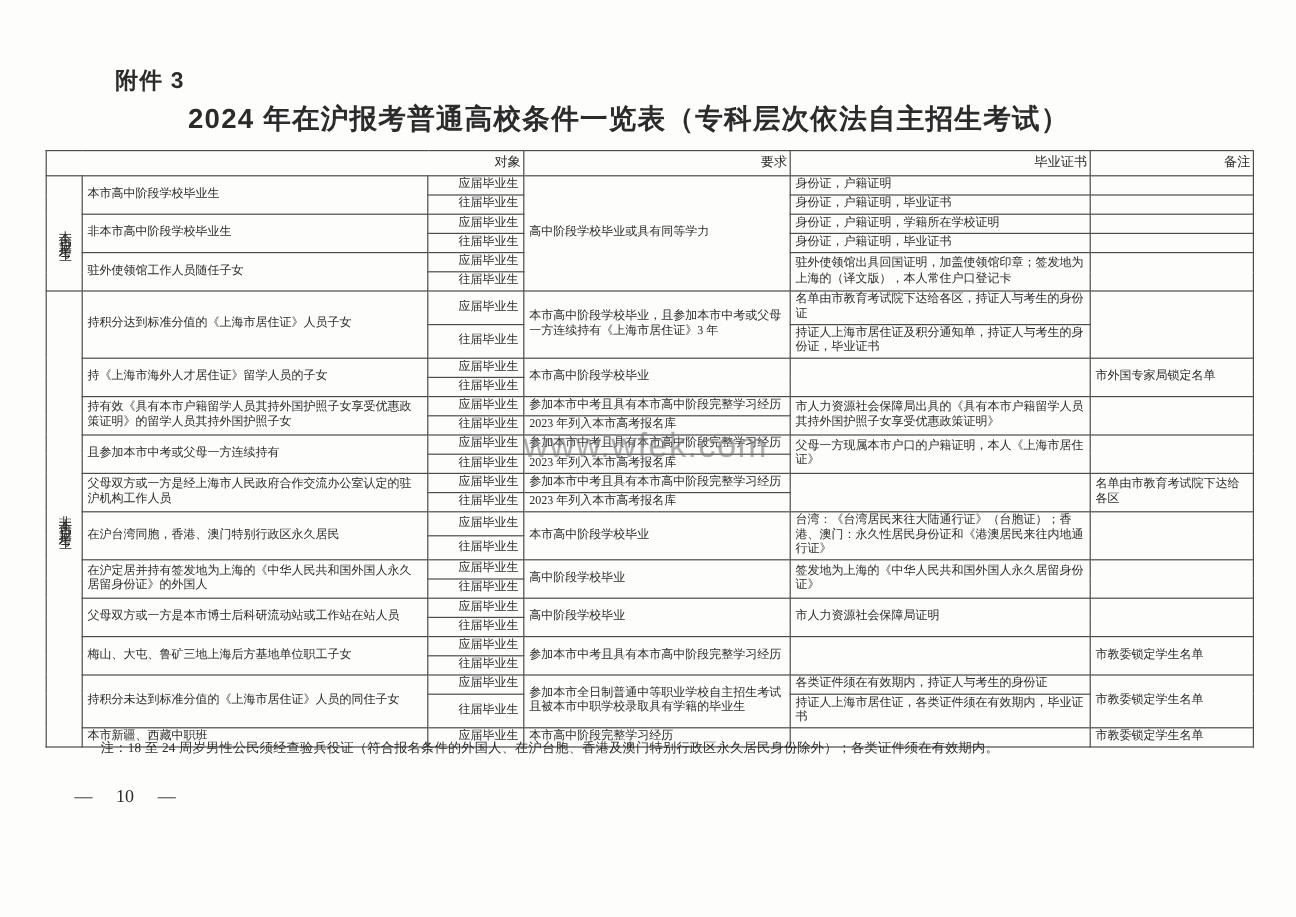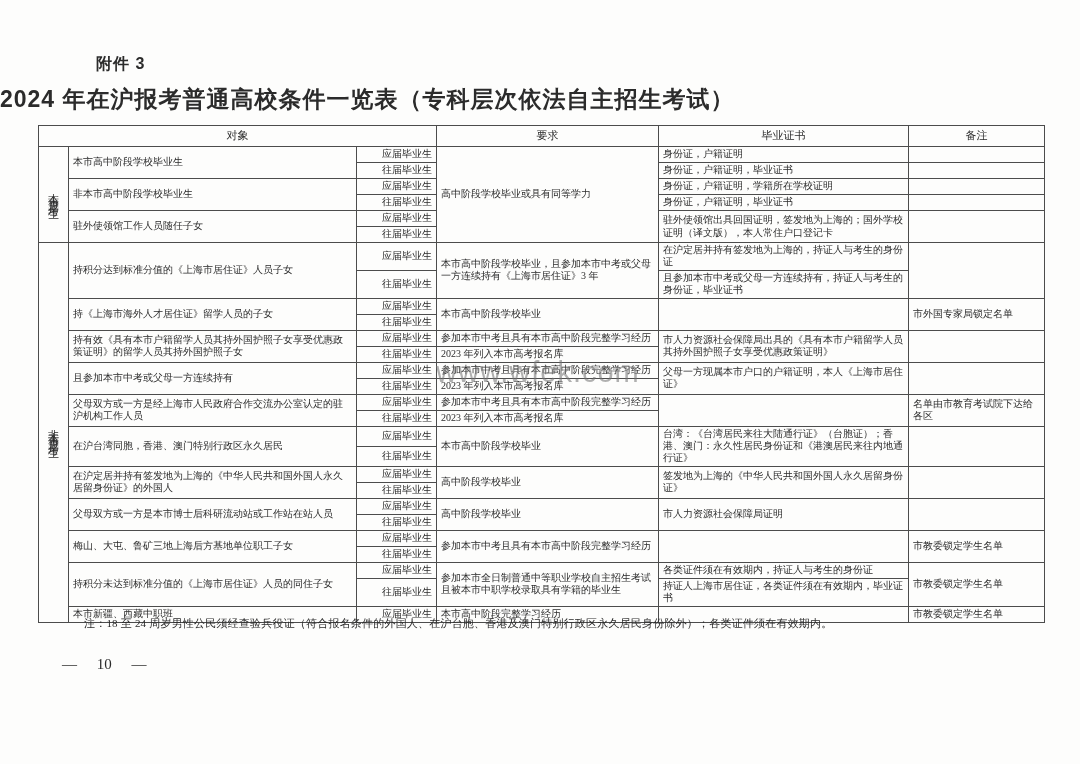--- a/index.html
+++ b/index.html
@@ -6,47 +6,48 @@
   body {
     width: 1080px; height: 764px;
     background: #fdfdfc;
     font-family: "Liberation Serif", "DejaVu Serif", serif;
     color: #2b2b2b;
     position: relative;
     overflow: hidden;
   }
   .attachment {
     position: absolute; left: 96px; top: 54px;
-    font-size: 16px; font-weight: 700;
+    font-size: 19px; font-weight: 700;
     font-family: "Liberation Sans", "DejaVu Sans", sans-serif;
     letter-spacing: 1px;
   }
   .doc-title {
     position: absolute; left: 0; top: 84px; width: 1048px;
+    text-align: center;
     font-size: 23px; font-weight: 700;
     font-family: "Liberation Sans", "DejaVu Sans", sans-serif;
     letter-spacing: 1px;
     white-space: nowrap;
   }
   table.req-table {
     position: absolute; left: 38px; top: 125px;
     width: 1006px;
     border-collapse: collapse;
     table-layout: fixed;
   }
   .req-table td {
     border: 1px solid #4c4c4c;
     padding: 1px 4px;
     font-size: 10px;
     line-height: 1.24;
     vertical-align: middle;
     overflow: hidden;
   }
   .req-table thead td {
-    text-align: center;
+    text-align: right;
     font-size: 11px;
     height: 18px;
     padding: 1px 2px;
   }
   td.cell-grad { text-align: right; white-space: nowrap; height: 13px; }
   td.cell-obj, td.cell-req, td.cell-proof, td.cell-remark { text-align: left; }
   td.cell-cat { text-align: center; padding: 0; }
   td.cell-cat .vert {
     display: inline-block;
     writing-mode: vertical-rl;
@@ -124,37 +125,37 @@
           <td class="cell-remark"></td>
         </tr>
         <tr>
           <td class="cell-grad">往届毕业生</td>
           <td class="cell-proof">身份证，户籍证明，毕业证书</td>
           <td class="cell-remark"></td>
         </tr>
         <tr>
           <td class="cell-obj" rowspan="2">驻外使领馆工作人员随任子女</td>
           <td class="cell-grad">应届毕业生</td>
-          <td class="cell-proof" rowspan="2">驻外使领馆出具回国证明，签发地为上海的；国外学校证明（译文版），本人常住户口登记卡</td>
+          <td class="cell-proof" rowspan="2">驻外使领馆出具回国证明，加盖使领馆印章；签发地为上海的（译文版），本人常住户口登记卡</td>
           <td class="cell-remark" rowspan="2"></td>
         </tr>
         <tr>
           <td class="cell-grad">往届毕业生</td>
         </tr>
         <tr>
           <td class="cell-cat" rowspan="21"><span class="vert">非本市户籍考生</span></td>
           <td class="cell-obj" rowspan="2">持积分达到标准分值的《上海市居住证》人员子女</td>
           <td class="cell-grad">应届毕业生</td>
           <td class="cell-req" rowspan="2">本市高中阶段学校毕业，且参加本市中考或父母一方连续持有《上海市居住证》3 年</td>
-          <td class="cell-proof">在沪定居并持有签发地为上海的，持证人与考生的身份证</td>
-          <td class="cell-remark" rowspan="2"></td>
-        </tr>
-        <tr>
-          <td class="cell-grad">往届毕业生</td>
-          <td class="cell-proof">且参加本市中考或父母一方连续持有，持证人与考生的身份证，毕业证书</td>
+          <td class="cell-proof">名单由市教育考试院下达给各区，持证人与考生的身份证</td>
+          <td class="cell-remark" rowspan="2"></td>
+        </tr>
+        <tr>
+          <td class="cell-grad">往届毕业生</td>
+          <td class="cell-proof">持证人上海市居住证及积分通知单，持证人与考生的身份证，毕业证书</td>
         </tr>
         <tr>
           <td class="cell-obj" rowspan="2">持《上海市海外人才居住证》留学人员的子女</td>
           <td class="cell-grad">应届毕业生</td>
           <td class="cell-req" rowspan="2">本市高中阶段学校毕业</td>
           <td class="cell-proof" rowspan="2"></td>
           <td class="cell-remark" rowspan="2">市外国专家局锁定名单</td>
         </tr>
         <tr>
           <td class="cell-grad">往届毕业生</td>

